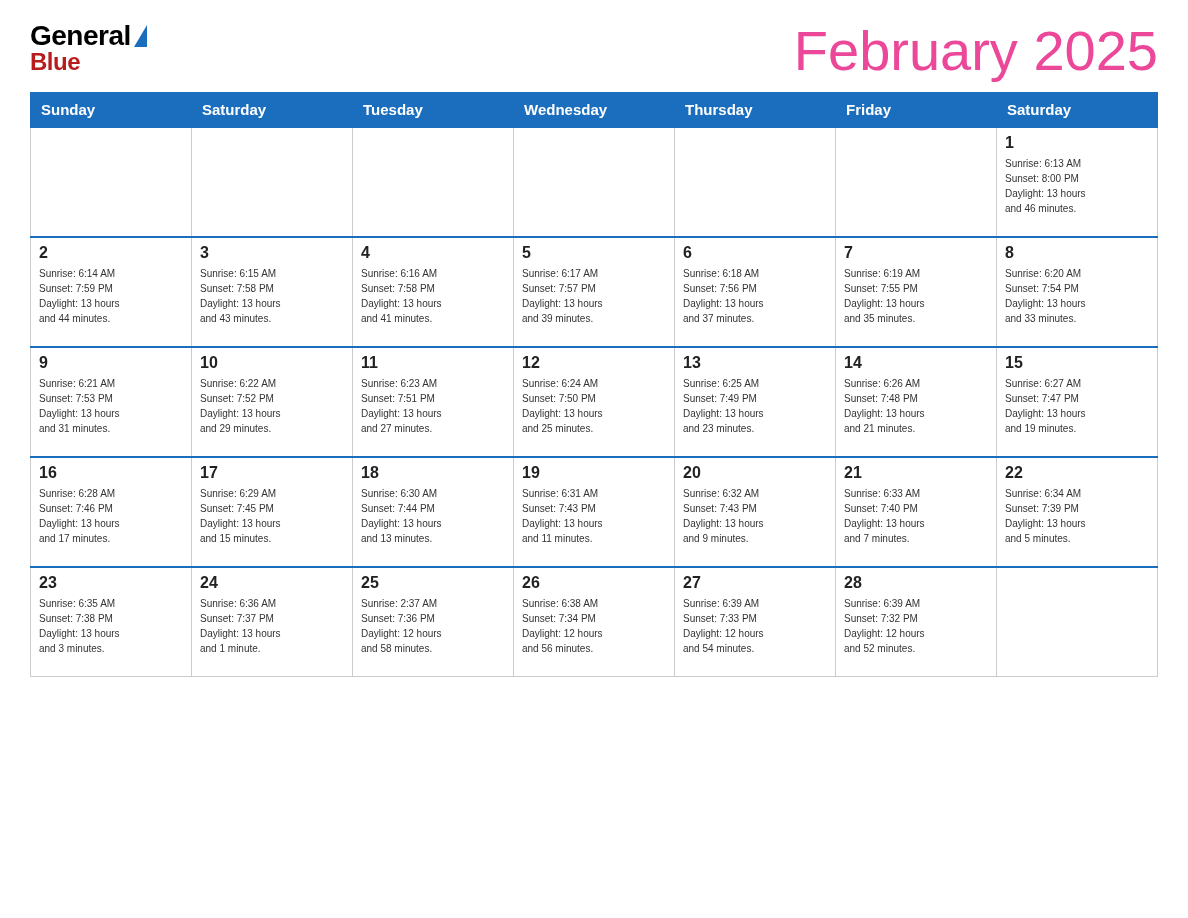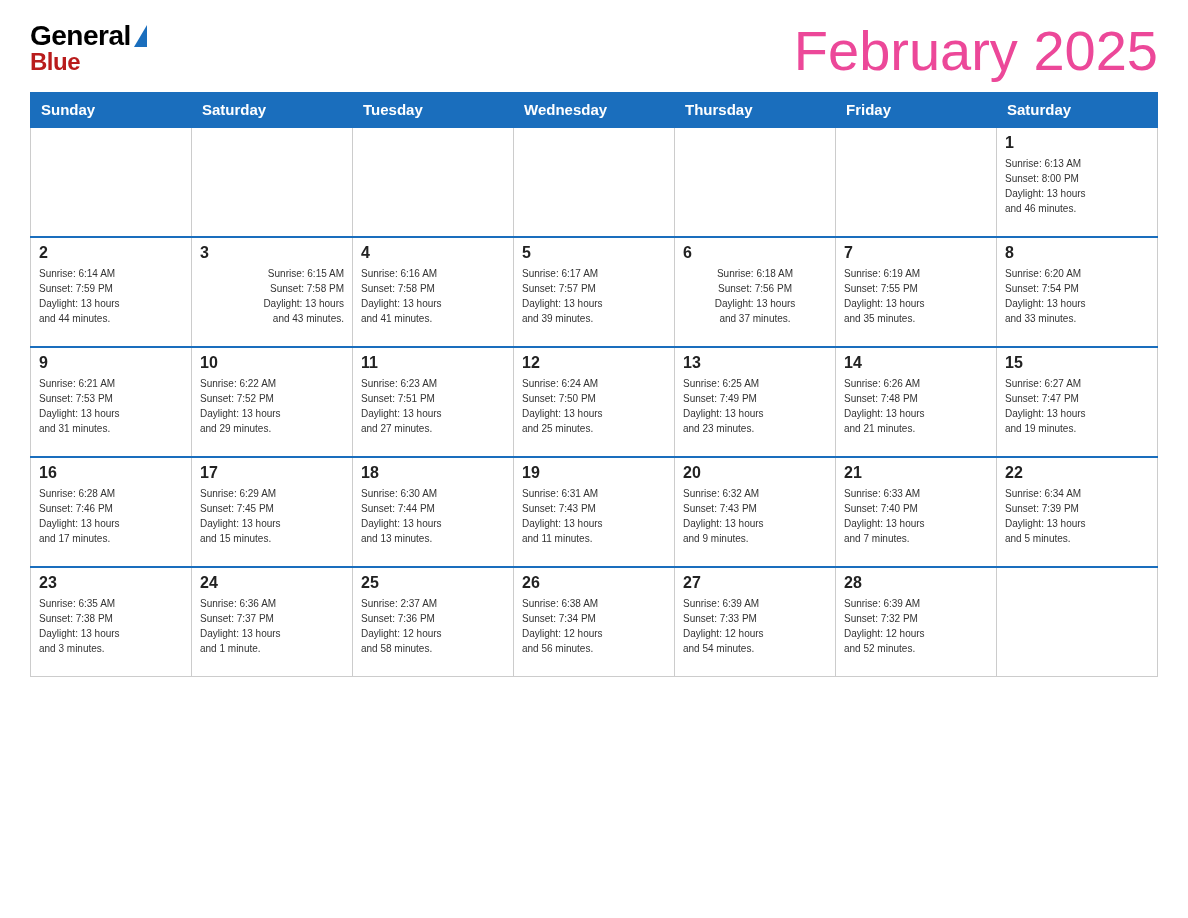--- a/index.html
+++ b/index.html
@@ -150,42 +150,42 @@
       <tr>
         <td>
           <div class="day-number">2</div>
           <div class="day-info" style="white-space: pre-line;">Sunrise: 6:14 AM
 Sunset: 7:59 PM
 Daylight: 13 hours
 and 44 minutes.</div>
         </td>
         <td>
           <div class="day-number">3</div>
-          <div class="day-info" style="white-space: pre-line; text-align: right;">Sunrise: 6:15 AM
+          <div class="day-info" style="white-space: pre-line;">Sunrise: 6:15 AM
 Sunset: 7:58 PM
 Daylight: 13 hours
 and 43 minutes.</div>
         </td>
         <td>
           <div class="day-number">4</div>
           <div class="day-info" style="white-space: pre-line;">Sunrise: 6:16 AM
 Sunset: 7:58 PM
 Daylight: 13 hours
 and 41 minutes.</div>
         </td>
         <td>
           <div class="day-number">5</div>
           <div class="day-info" style="white-space: pre-line;">Sunrise: 6:17 AM
 Sunset: 7:57 PM
 Daylight: 13 hours
 and 39 minutes.</div>
         </td>
         <td>
           <div class="day-number">6</div>
-          <div class="day-info" style="white-space: pre-line; text-align: center;">Sunrise: 6:18 AM
+          <div class="day-info" style="white-space: pre-line;">Sunrise: 6:18 AM
 Sunset: 7:56 PM
 Daylight: 13 hours
 and 37 minutes.</div>
         </td>
         <td>
           <div class="day-number">7</div>
           <div class="day-info" style="white-space: pre-line;">Sunrise: 6:19 AM
 Sunset: 7:55 PM
 Daylight: 13 hours
 and 35 minutes.</div>

